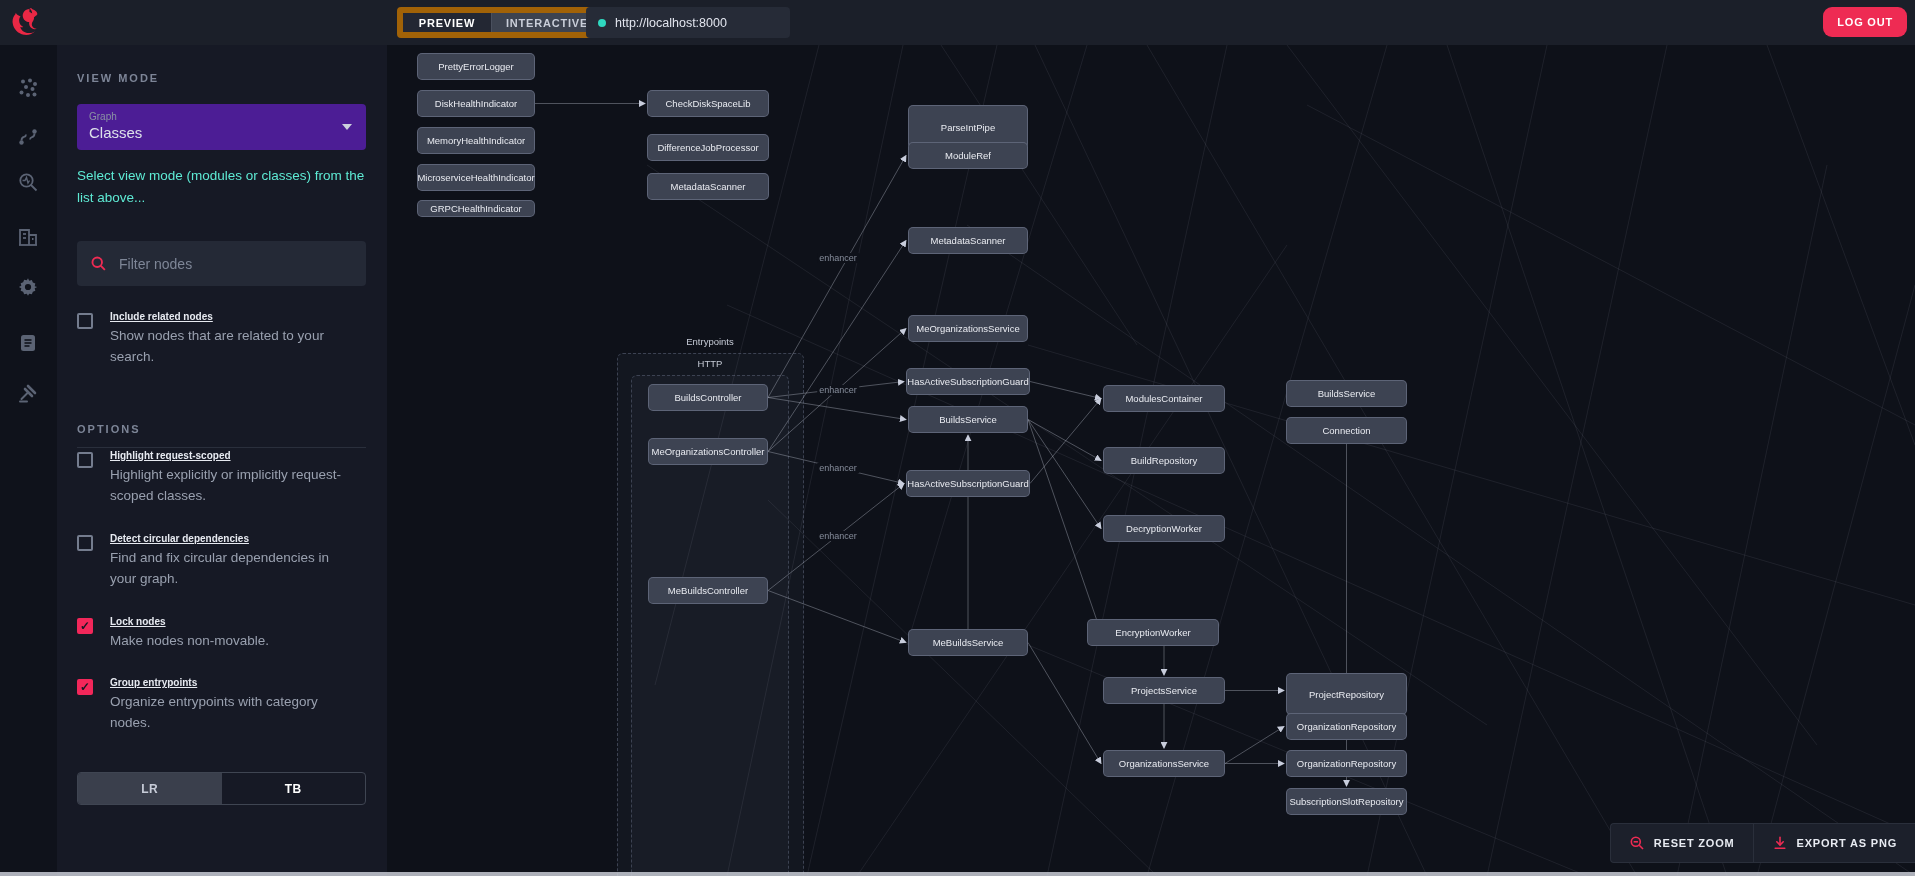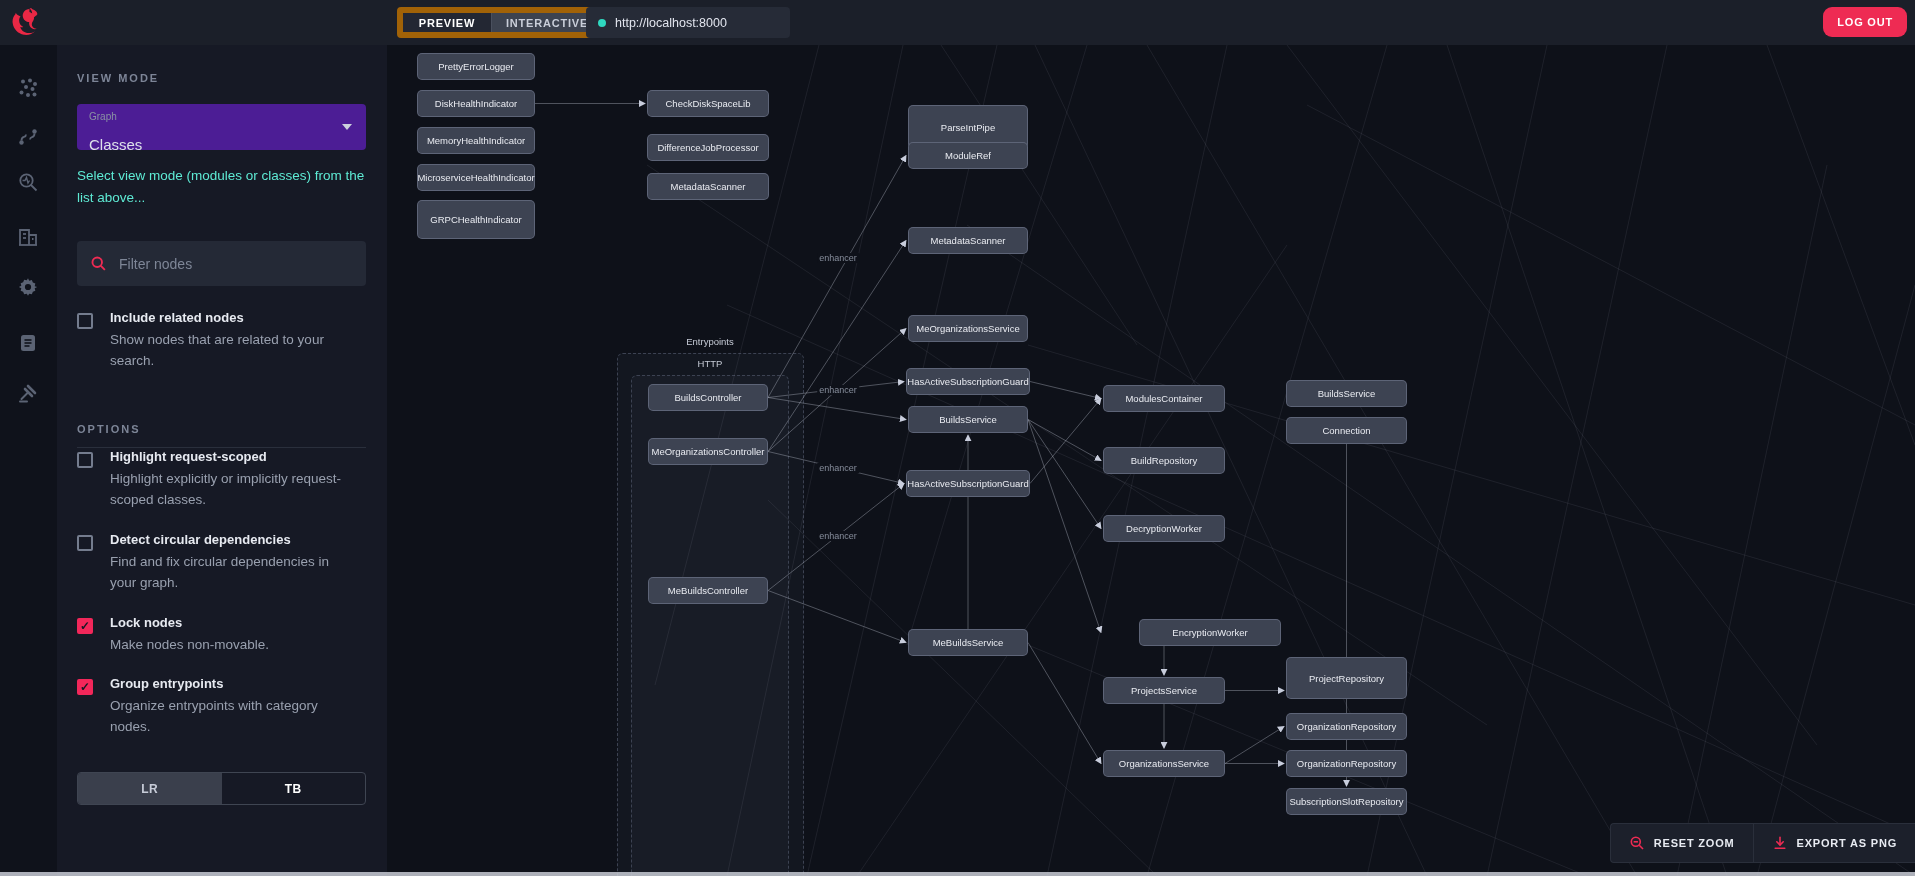--- a/index.html
+++ b/index.html
@@ -23,31 +23,31 @@
   
   .rail{position:absolute;left:0;top:45px;width:57px;height:831px;background:#0f121b;z-index:20;}
   .rail-item{position:absolute;left:8px;width:40px;height:40px;border-radius:9px;display:flex;align-items:center;justify-content:center;color:#5b6374;cursor:pointer;}
   .rail-item svg{display:block;}
 
   
   .panel{position:absolute;left:57px;top:45px;width:330px;height:831px;background:#161925;z-index:20;color:#c2c7d3;}
   .sec-title{position:absolute;left:20px;font-size:11px;font-weight:bold;letter-spacing:2px;color:#7d8597;}
   .dropdown{position:absolute;left:20px;top:59px;width:289px;height:46px;background:#4c1d95;border-radius:4px;padding:7px 12px;cursor:pointer;}
   .dd-label{font-size:10px;color:#8a92a4;display:block;}
-  .dd-value{font-size:15px;color:#dde1ea;display:block;margin-top:14px;}
+  .dd-value{font-size:15px;color:#dde1ea;display:block;margin-top:2px;}
   .dd-caret{position:absolute;right:14px;top:20px;width:0;height:0;border-left:5px solid transparent;border-right:5px solid transparent;border-top:6px solid #ccd1dd;}
   .panel-desc{position:absolute;left:20px;top:120px;width:290px;font-size:13.5px;line-height:1.65;color:#5eead4;}
   .filter{position:absolute;left:20px;top:196px;width:289px;height:45px;background:#242936;border-radius:4px;display:flex;align-items:center;padding:0 13px;gap:10px;}
   .filter input{flex:1;background:transparent;border:none;outline:none;font-size:14px;color:#dde1ea;}
   .filter input::placeholder{color:#7e8697;}
   .chk-row{position:absolute;left:20px;width:292px;display:flex;gap:17px;}
   .chk{width:16px;height:16px;flex:0 0 auto;margin-top:3px;border:2px solid #747c8e;border-radius:2px;cursor:pointer;
        display:flex;align-items:center;justify-content:center;font-size:12px;font-weight:bold;color:#141824;line-height:1;}
   .chk.checked{background:#f2275a;border-color:#f2275a;}
-  .chk-title{font-size:13px;font-weight:bold;color:#e7eaf1;line-height:1.3;}
+  .chk-title{font-size:10px;font-weight:bold;color:#e7eaf1;line-height:1.3;text-decoration:underline;}
   .chk-desc{font-size:13.5px;color:#99a0af;line-height:1.55;margin-top:3px;}
   .divider{position:absolute;left:20px;top:402px;width:289px;height:1px;background:#2a2f3c;}
   .dir-toggle{position:absolute;left:20px;top:727px;width:289px;height:33px;display:flex;border:1px solid #3f4552;border-radius:4px;overflow:hidden;}
   .dir-btn{flex:1;display:flex;align-items:center;justify-content:center;font-size:12px;font-weight:bold;letter-spacing:.5px;color:#ffffff;cursor:pointer;}
   .dir-btn.sel{background:#3a3f4c;color:#c7ccd8;}
 
   
   .canvas{position:absolute;left:387px;top:45px;width:1528px;height:831px;overflow:hidden;background:#0e1119;}
   .canvas svg.edges{position:absolute;left:0;top:0;z-index:2;}
   .ep-outer{position:absolute;left:230px;top:308px;width:187px;height:540px;border:1px dashed #3c4252;border-radius:6px;background:rgba(70,78,96,0.10);z-index:1;}
@@ -274,44 +274,44 @@
         <line x1="838" y1="645.5" x2="897" y2="645.5" stroke="rgba(200,205,220,0.35)" stroke-width="1" marker-end="url(#arrow)"></line>
         <line x1="838" y1="718.5" x2="897" y2="681.5" stroke="rgba(200,205,220,0.35)" stroke-width="1" marker-end="url(#arrow)"></line>
         <line x1="838" y1="718.5" x2="897" y2="718.5" stroke="rgba(200,205,220,0.35)" stroke-width="1" marker-end="url(#arrow)"></line>
         <line x1="959.5" y1="399" x2="959.5" y2="741" stroke="rgba(200,205,220,0.35)" stroke-width="1" marker-end="url(#arrow)"></line>
       </svg>
     <div id="graph-nodes">
         <div class="gnode" style="left: 30px; top: 8px; width: 118px; height: 27px;">PrettyErrorLogger</div>
         <div class="gnode" style="left: 30px; top: 45px; width: 118px; height: 27px;">DiskHealthIndicator</div>
         <div class="gnode" style="left: 30px; top: 82px; width: 118px; height: 27px;">MemoryHealthIndicator</div>
         <div class="gnode" style="left: 30px; top: 119px; width: 118px; height: 27px;">MicroserviceHealthIndicator</div>
-        <div class="gnode" style="left: 30px; top: 155px; width: 118px; height: 39px;">GRPCHealthIndicator</div>
+        <div class="gnode" style="left: 30px; top: 155px; width: 118px; height: 17px;">GRPCHealthIndicator</div>
         <div class="gnode" style="left: 260px; top: 45px; width: 122px; height: 27px;">CheckDiskSpaceLib</div>
         <div class="gnode" style="left: 260px; top: 89px; width: 122px; height: 27px;">DifferenceJobProcessor</div>
         <div class="gnode" style="left: 260px; top: 128px; width: 122px; height: 27px;">MetadataScanner</div>
         <div class="gnode" style="left: 521px; top: 60px; width: 120px; height: 44px;">ParseIntPipe</div>
         <div class="gnode" style="left: 521px; top: 97px; width: 120px; height: 27px;">ModuleRef</div>
         <div class="gnode" style="left: 521px; top: 182px; width: 120px; height: 27px;">MetadataScanner</div>
         <div class="gnode" style="left: 521px; top: 270px; width: 120px; height: 27px;">MeOrganizationsService</div>
         <div class="gnode" style="left: 519px; top: 323px; width: 124px; height: 27px;">HasActiveSubscriptionGuard</div>
         <div class="gnode" style="left: 521px; top: 361px; width: 120px; height: 27px;">BuildsService</div>
         <div class="gnode" style="left: 519px; top: 425px; width: 124px; height: 27px;">HasActiveSubscriptionGuard</div>
         <div class="gnode" style="left: 521px; top: 584px; width: 120px; height: 27px;">MeBuildsService</div>
         <div class="gnode" style="left: 261px; top: 339px; width: 120px; height: 27px;">BuildsController</div>
         <div class="gnode" style="left: 261px; top: 393px; width: 120px; height: 27px;">MeOrganizationsController</div>
         <div class="gnode" style="left: 261px; top: 532px; width: 120px; height: 27px;">MeBuildsController</div>
         <div class="gnode" style="left: 716px; top: 340px; width: 122px; height: 27px;">ModulesContainer</div>
         <div class="gnode" style="left: 716px; top: 402px; width: 122px; height: 27px;">BuildRepository</div>
         <div class="gnode" style="left: 716px; top: 470px; width: 122px; height: 27px;">DecryptionWorker</div>
-        <div class="gnode" style="left: 752px; top: 574px; width: 142px; height: 27px;">EncryptionWorker</div>
+        <div class="gnode" style="left: 700px; top: 574px; width: 132px; height: 27px;">EncryptionWorker</div>
         <div class="gnode" style="left: 716px; top: 632px; width: 122px; height: 27px;">ProjectsService</div>
         <div class="gnode" style="left: 716px; top: 705px; width: 122px; height: 27px;">OrganizationsService</div>
         <div class="gnode" style="left: 899px; top: 335px; width: 121px; height: 27px;">BuildsService</div>
         <div class="gnode" style="left: 899px; top: 372px; width: 121px; height: 27px;">Connection</div>
-        <div class="gnode" style="left: 899px; top: 612px; width: 121px; height: 42px;">ProjectRepository</div>
+        <div class="gnode" style="left: 899px; top: 628px; width: 121px; height: 42px;">ProjectRepository</div>
         <div class="gnode" style="left: 899px; top: 668px; width: 121px; height: 27px;">OrganizationRepository</div>
         <div class="gnode" style="left: 899px; top: 705px; width: 121px; height: 27px;">OrganizationRepository</div>
         <div class="gnode" style="left: 899px; top: 743px; width: 121px; height: 27px;">SubscriptionSlotRepository</div>
       </div>
     <div id="edge-labels">
         <span class="edge-label" style="left: 451px; top: 213px;">enhancer</span>
         <span class="edge-label" style="left: 451px; top: 345px;">enhancer</span>
         <span class="edge-label" style="left: 451px; top: 423px;">enhancer</span>
         <span class="edge-label" style="left: 451px; top: 491px;">enhancer</span>
       </div>

